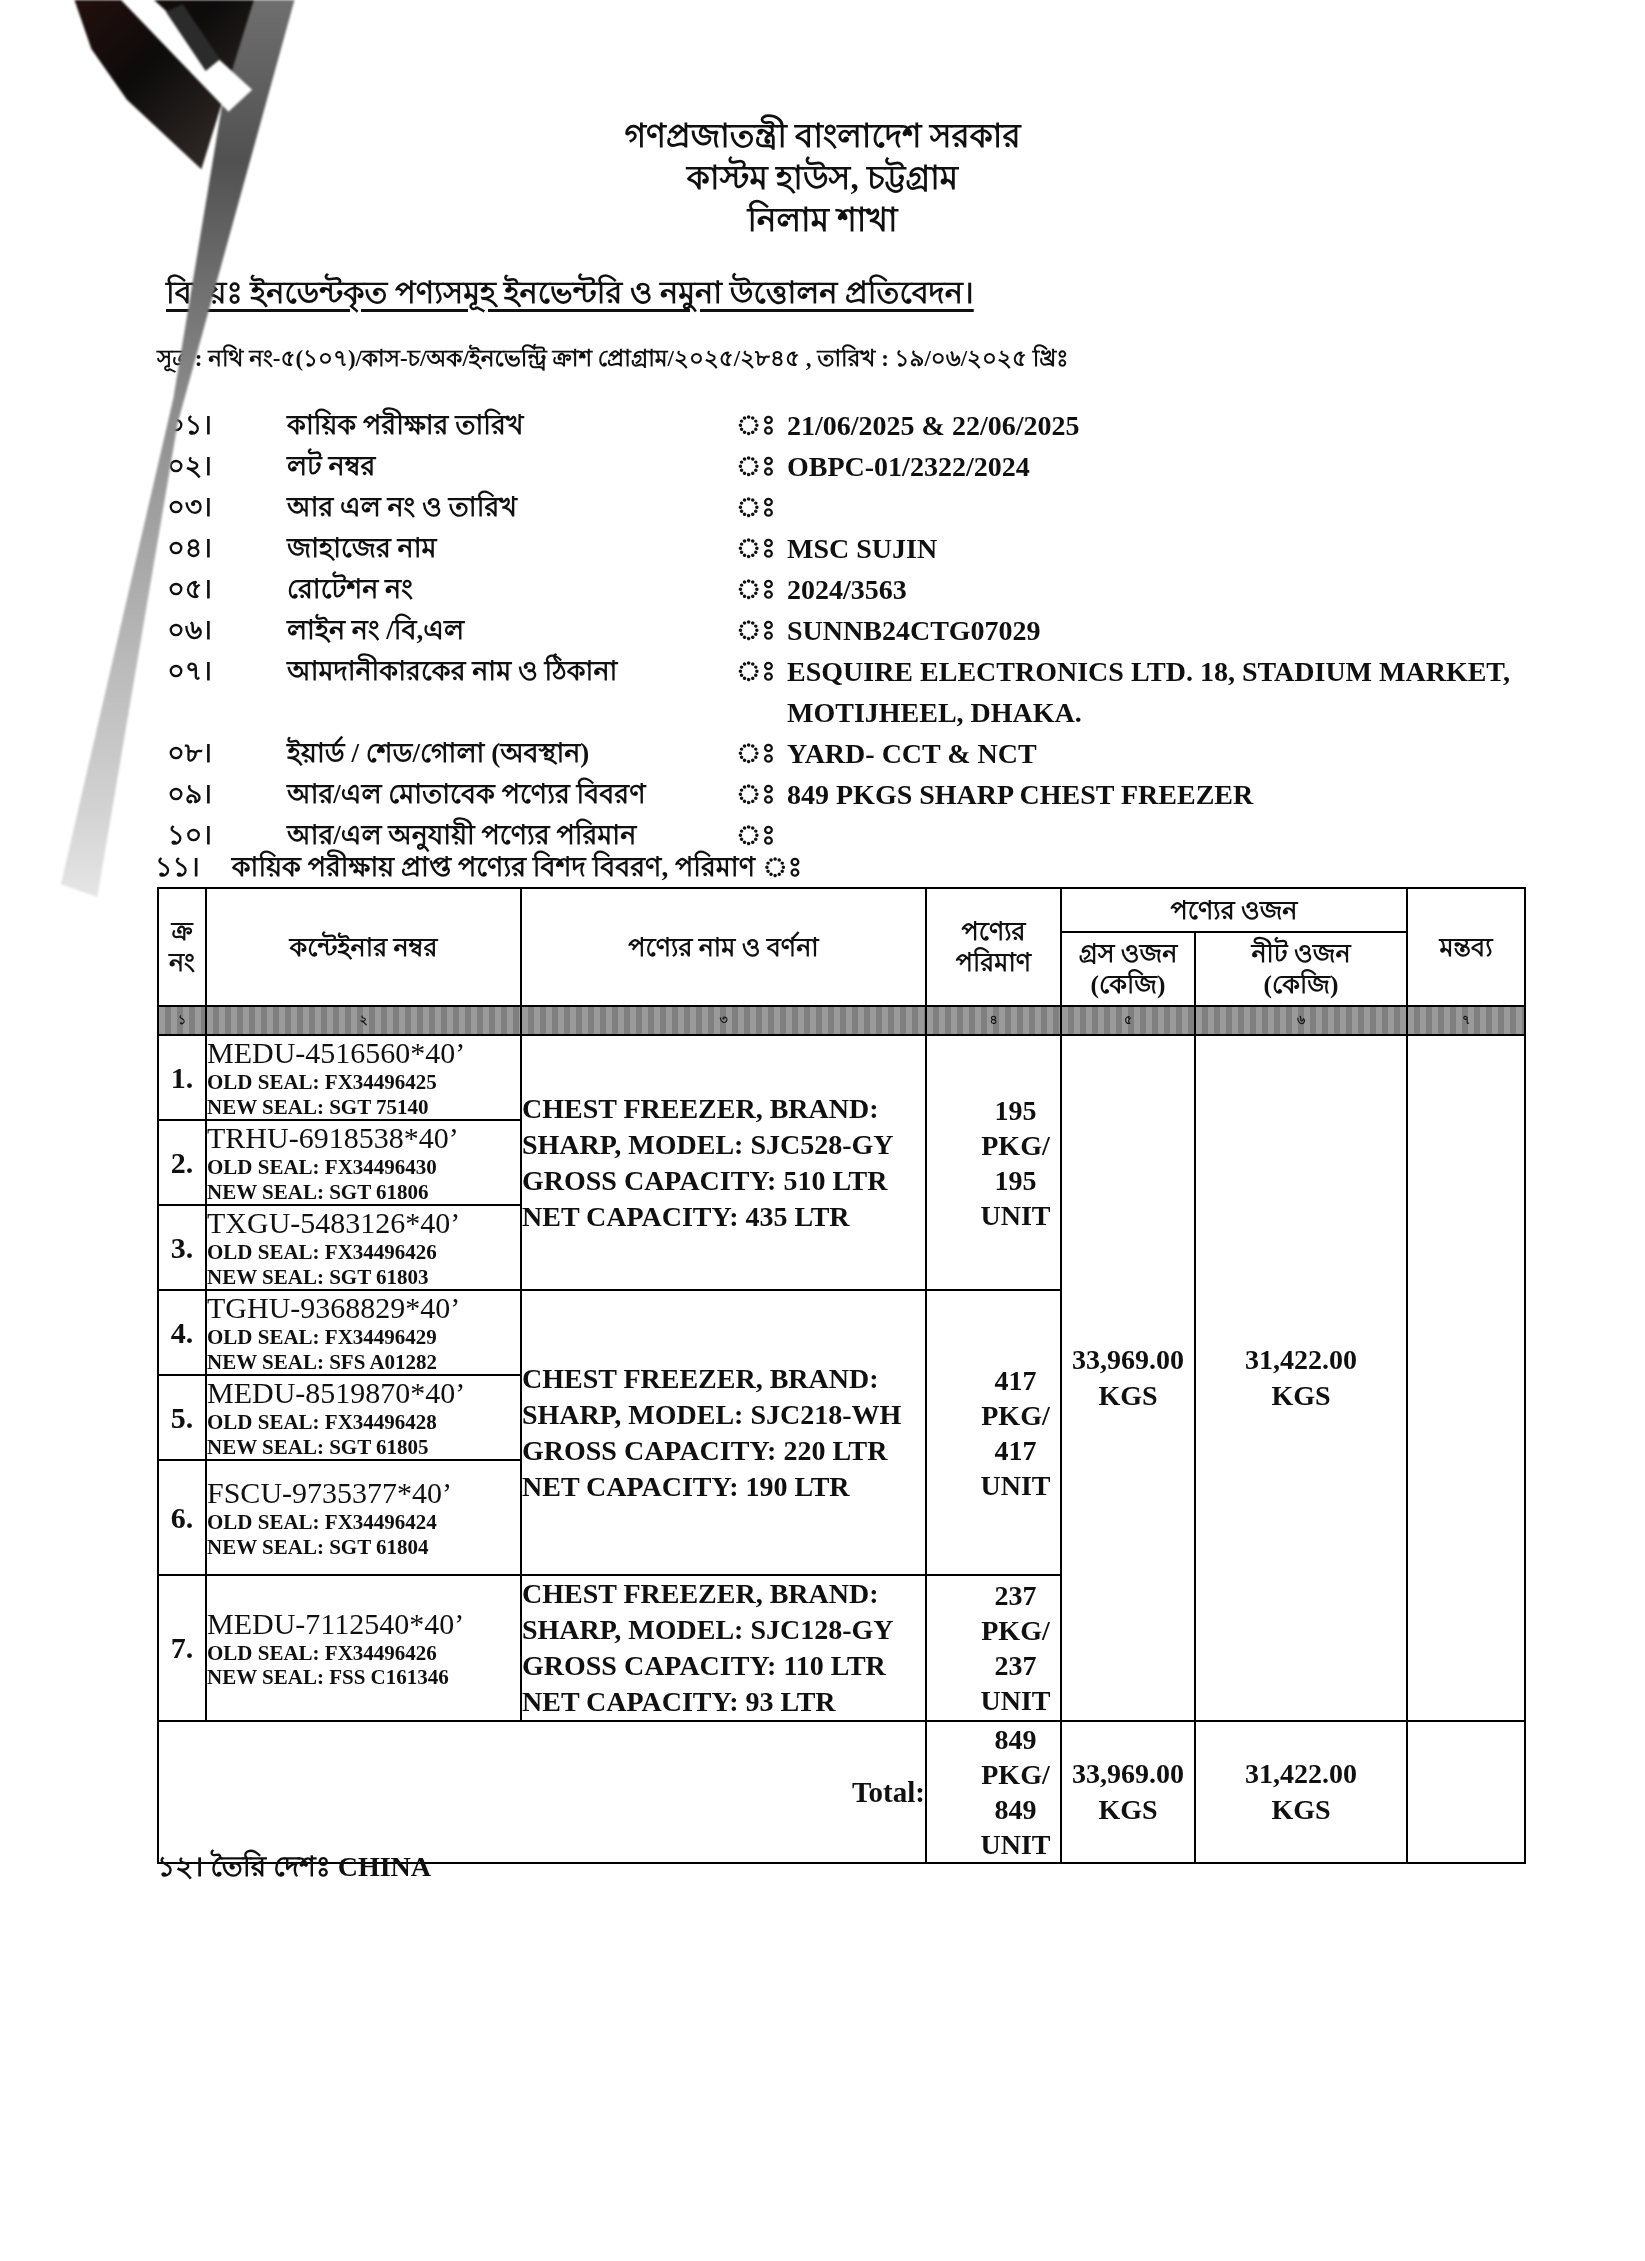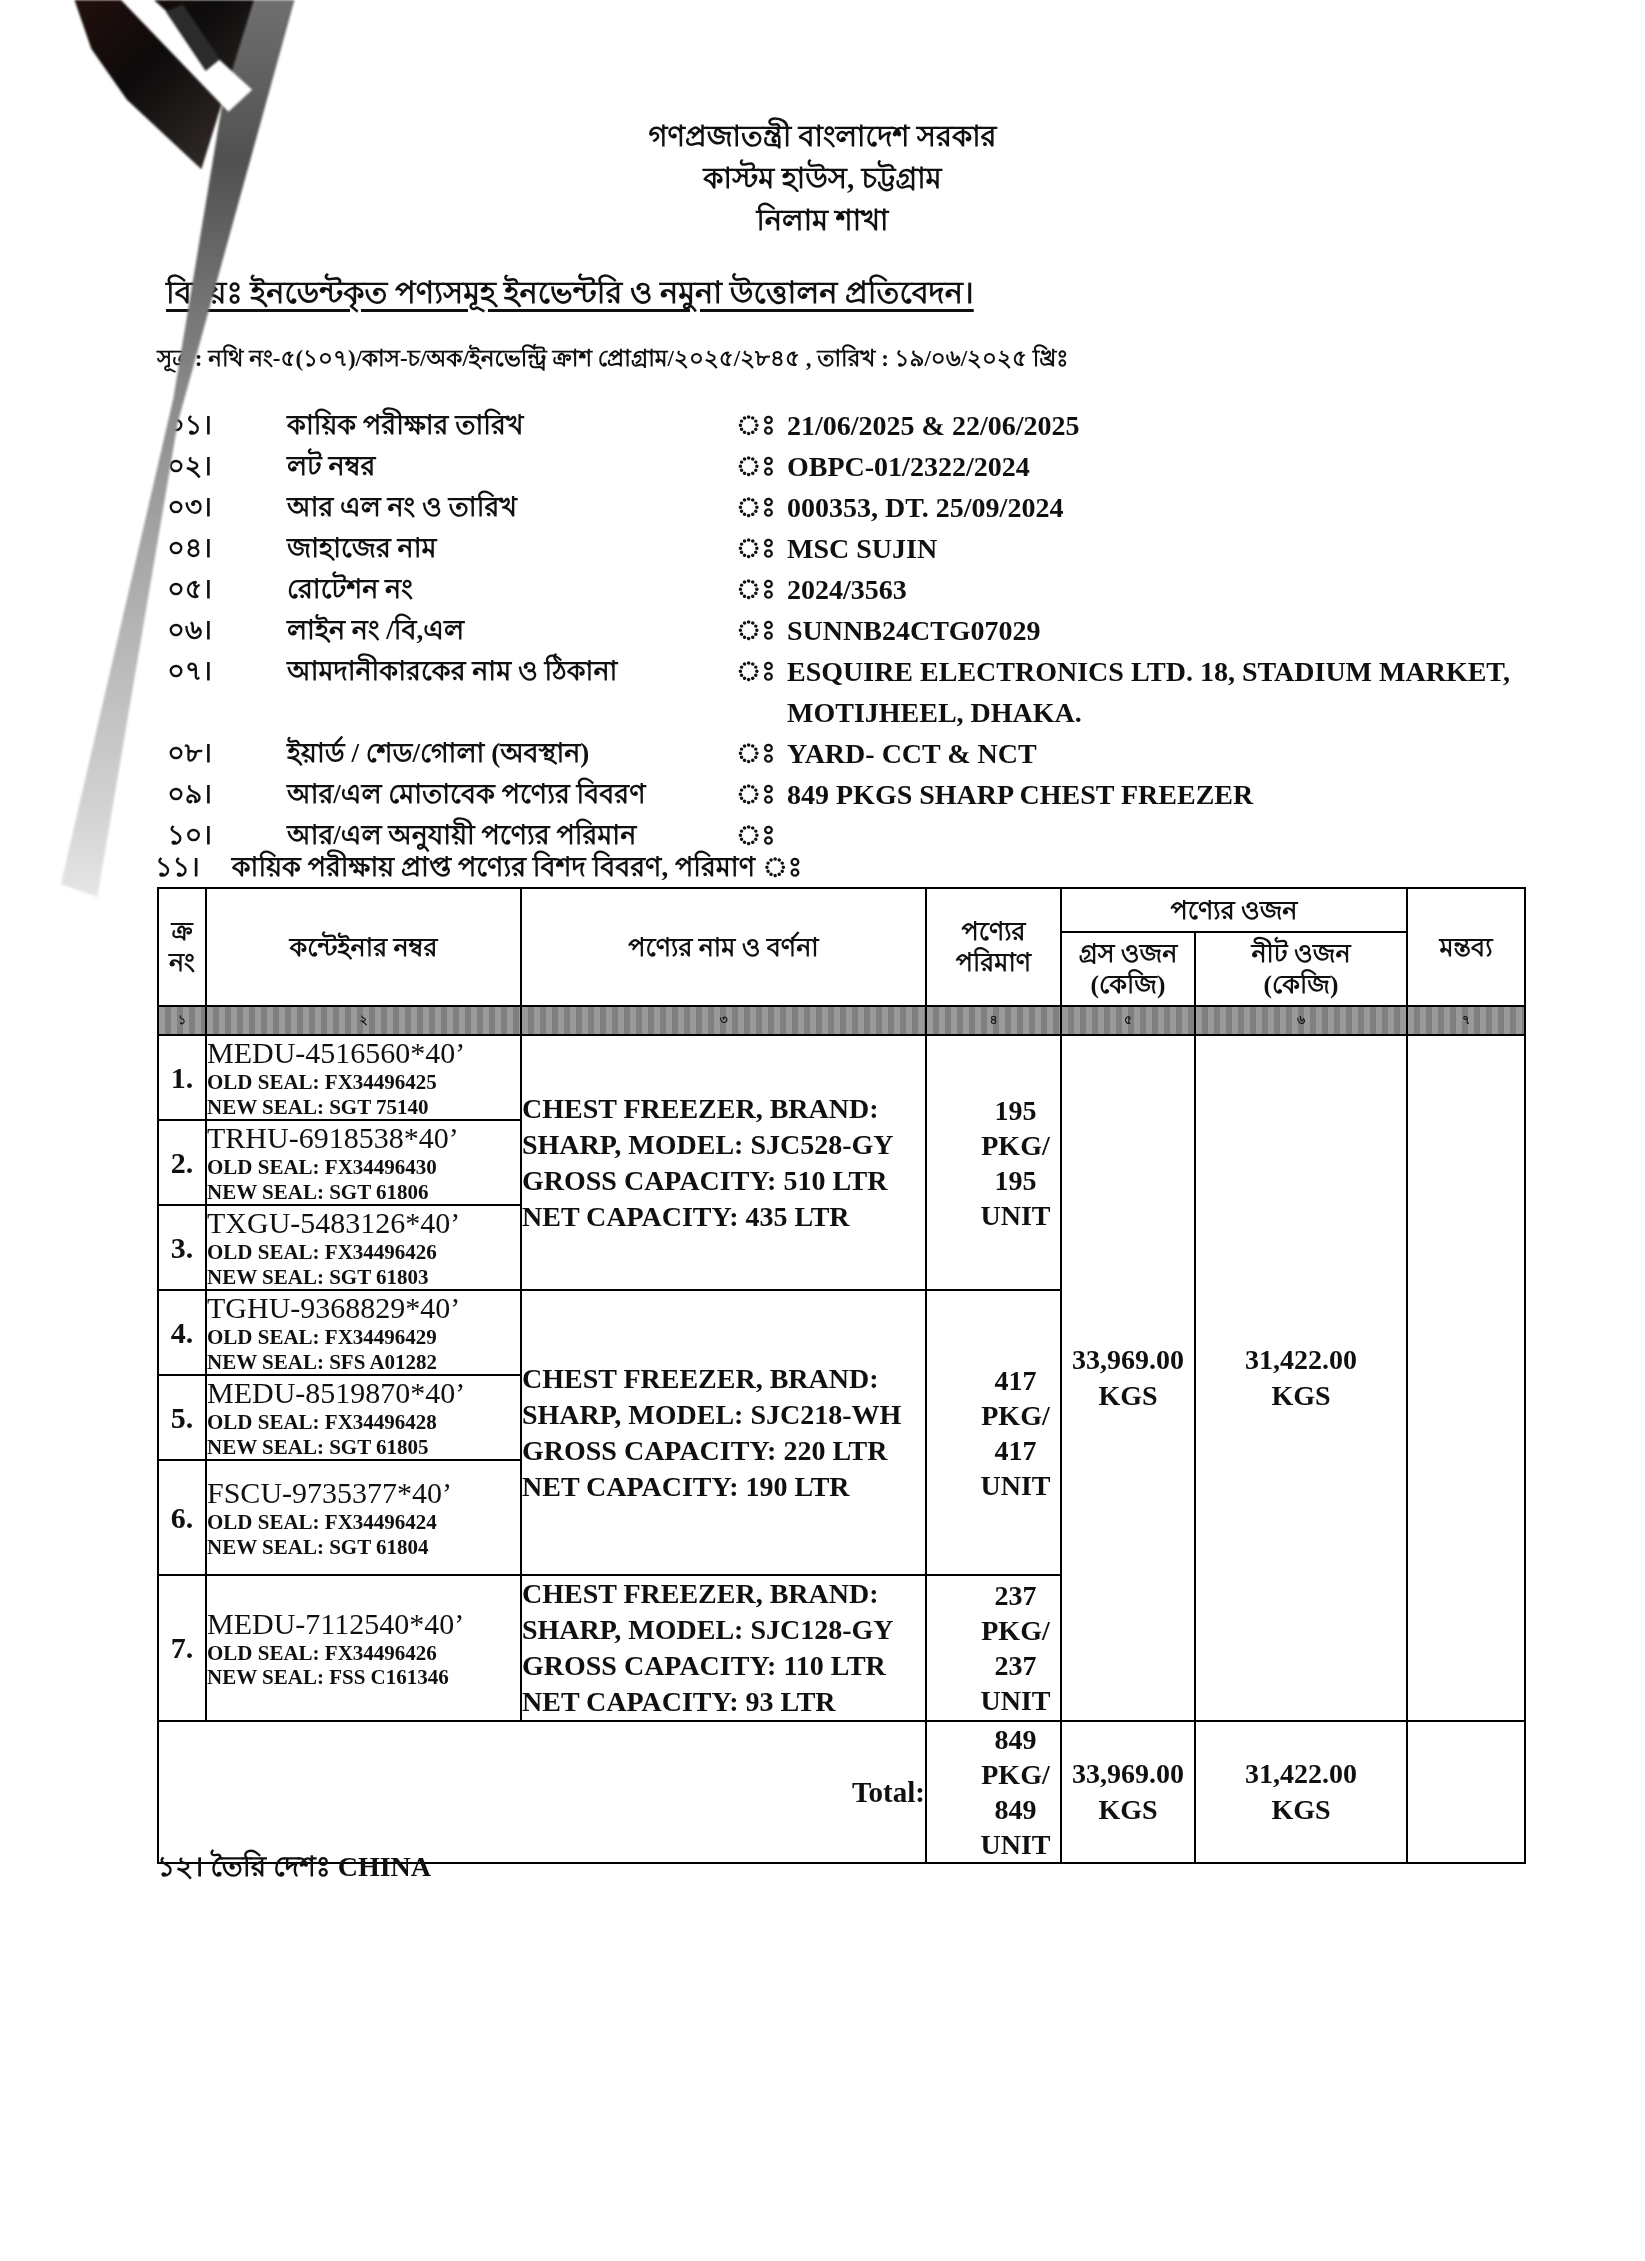--- a/index.html
+++ b/index.html
@@ -5,21 +5,21 @@
   html,body{margin:0;padding:0;background:#e8e8e8;}
   .page{
     position:relative;width:1645px;height:2261px;background:#ffffff;
     font-family:"Liberation Serif", serif;color:#101010;overflow:hidden;
     margin:0 auto;
   }
   .artifacts{position:absolute;top:0;left:0;z-index:40;pointer-events:none;filter:blur(1px);}
   .content{position:absolute;inset:0;z-index:10;}
 
   .title-block{position:absolute;top:115px;left:0;right:0;text-align:center;
-    font-weight:bold;font-size:29px;line-height:42px;}
+    font-weight:bold;font-size:33px;line-height:42px;}
   .subject{position:absolute;top:269px;left:166px;font-size:30.5px;font-weight:bold;
     text-decoration:underline;text-decoration-thickness:2.5px;text-underline-offset:6px;}
   .reference{position:absolute;top:340px;left:157px;font-size:23px;font-weight:bold;}
 
   .info{position:absolute;top:405px;left:152px;width:1388px;}
   .info-row{display:grid;grid-template-columns:135px 449px 51px 1fr;
     font-size:27px;font-weight:bold;line-height:41px;min-height:41px;}
   .info-row .num{padding-left:15.2px;}
   .info-row .val{font-size:28px;}
 
@@ -78,21 +78,20 @@
       <div class="info-row">
         <span class="num">০২।</span>
         <span class="lbl">লট নম্বর</span>
         <span class="col">ঃ</span>
         <span class="val">OBPC-01/2322/2024</span>
       </div>
       <div class="info-row">
         <span class="num">০৩।</span>
         <span class="lbl">আর এল নং ও তারিখ</span>
         <span class="col">ঃ</span>
-        <span class="val">000353, DT. 25/09/2024</span>
       </div>
       <div class="info-row">
         <span class="num">০৪।</span>
         <span class="lbl">জাহাজের নাম</span>
         <span class="col">ঃ</span>
         <span class="val">MSC SUJIN</span>
       </div>
       <div class="info-row">
         <span class="num">০৫।</span>
         <span class="lbl">রোটেশন নং</span>

